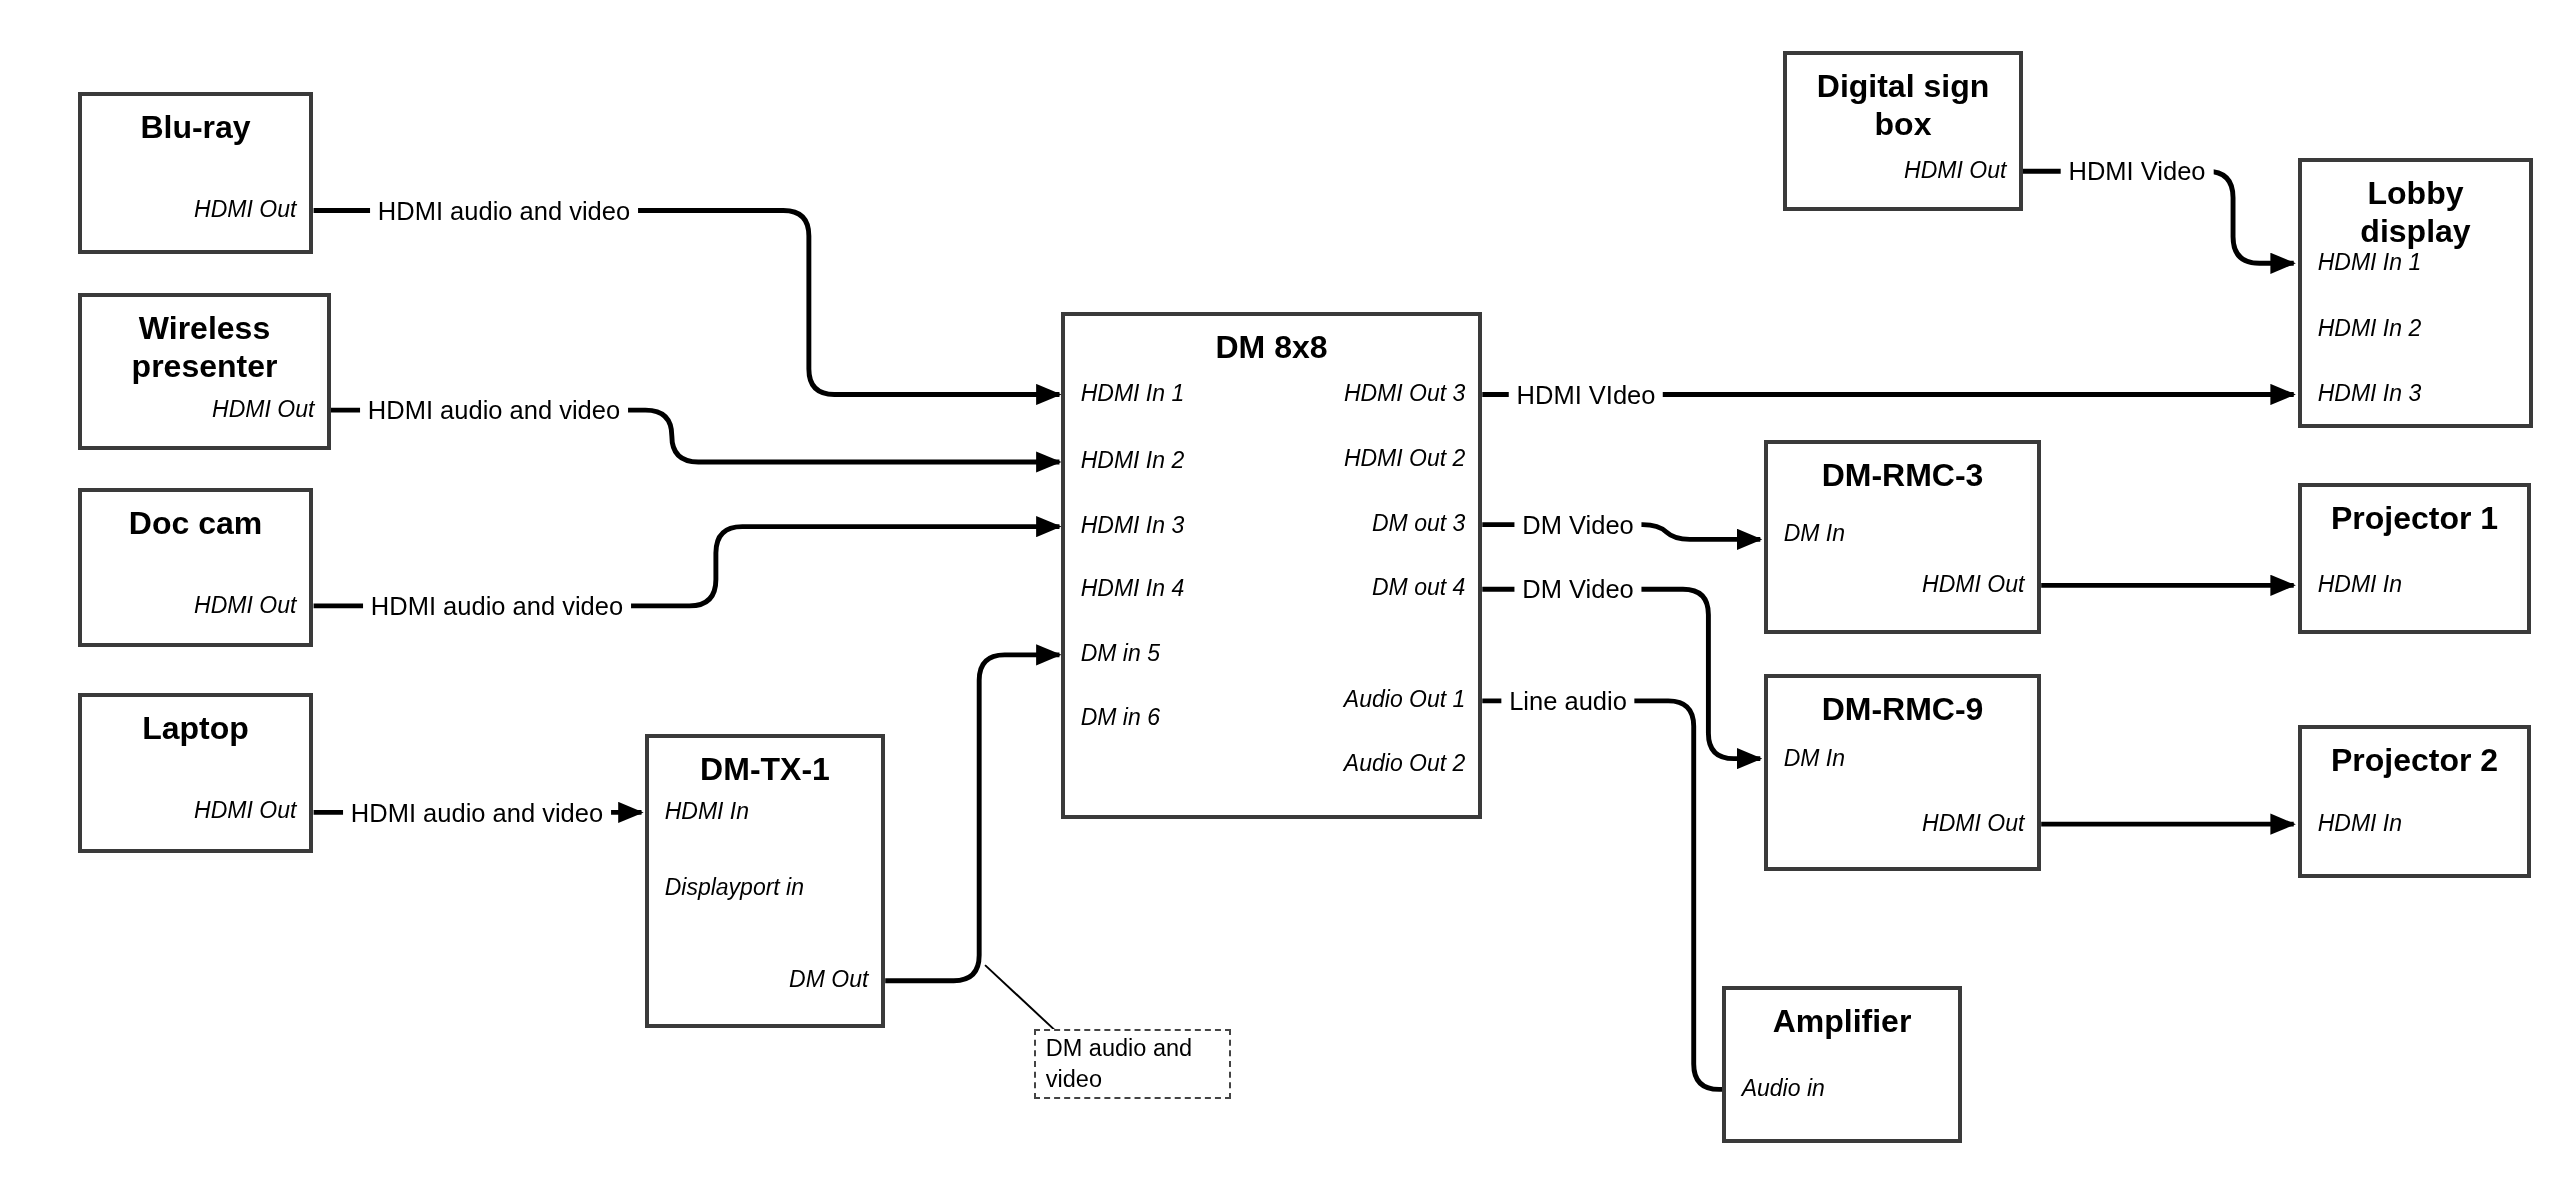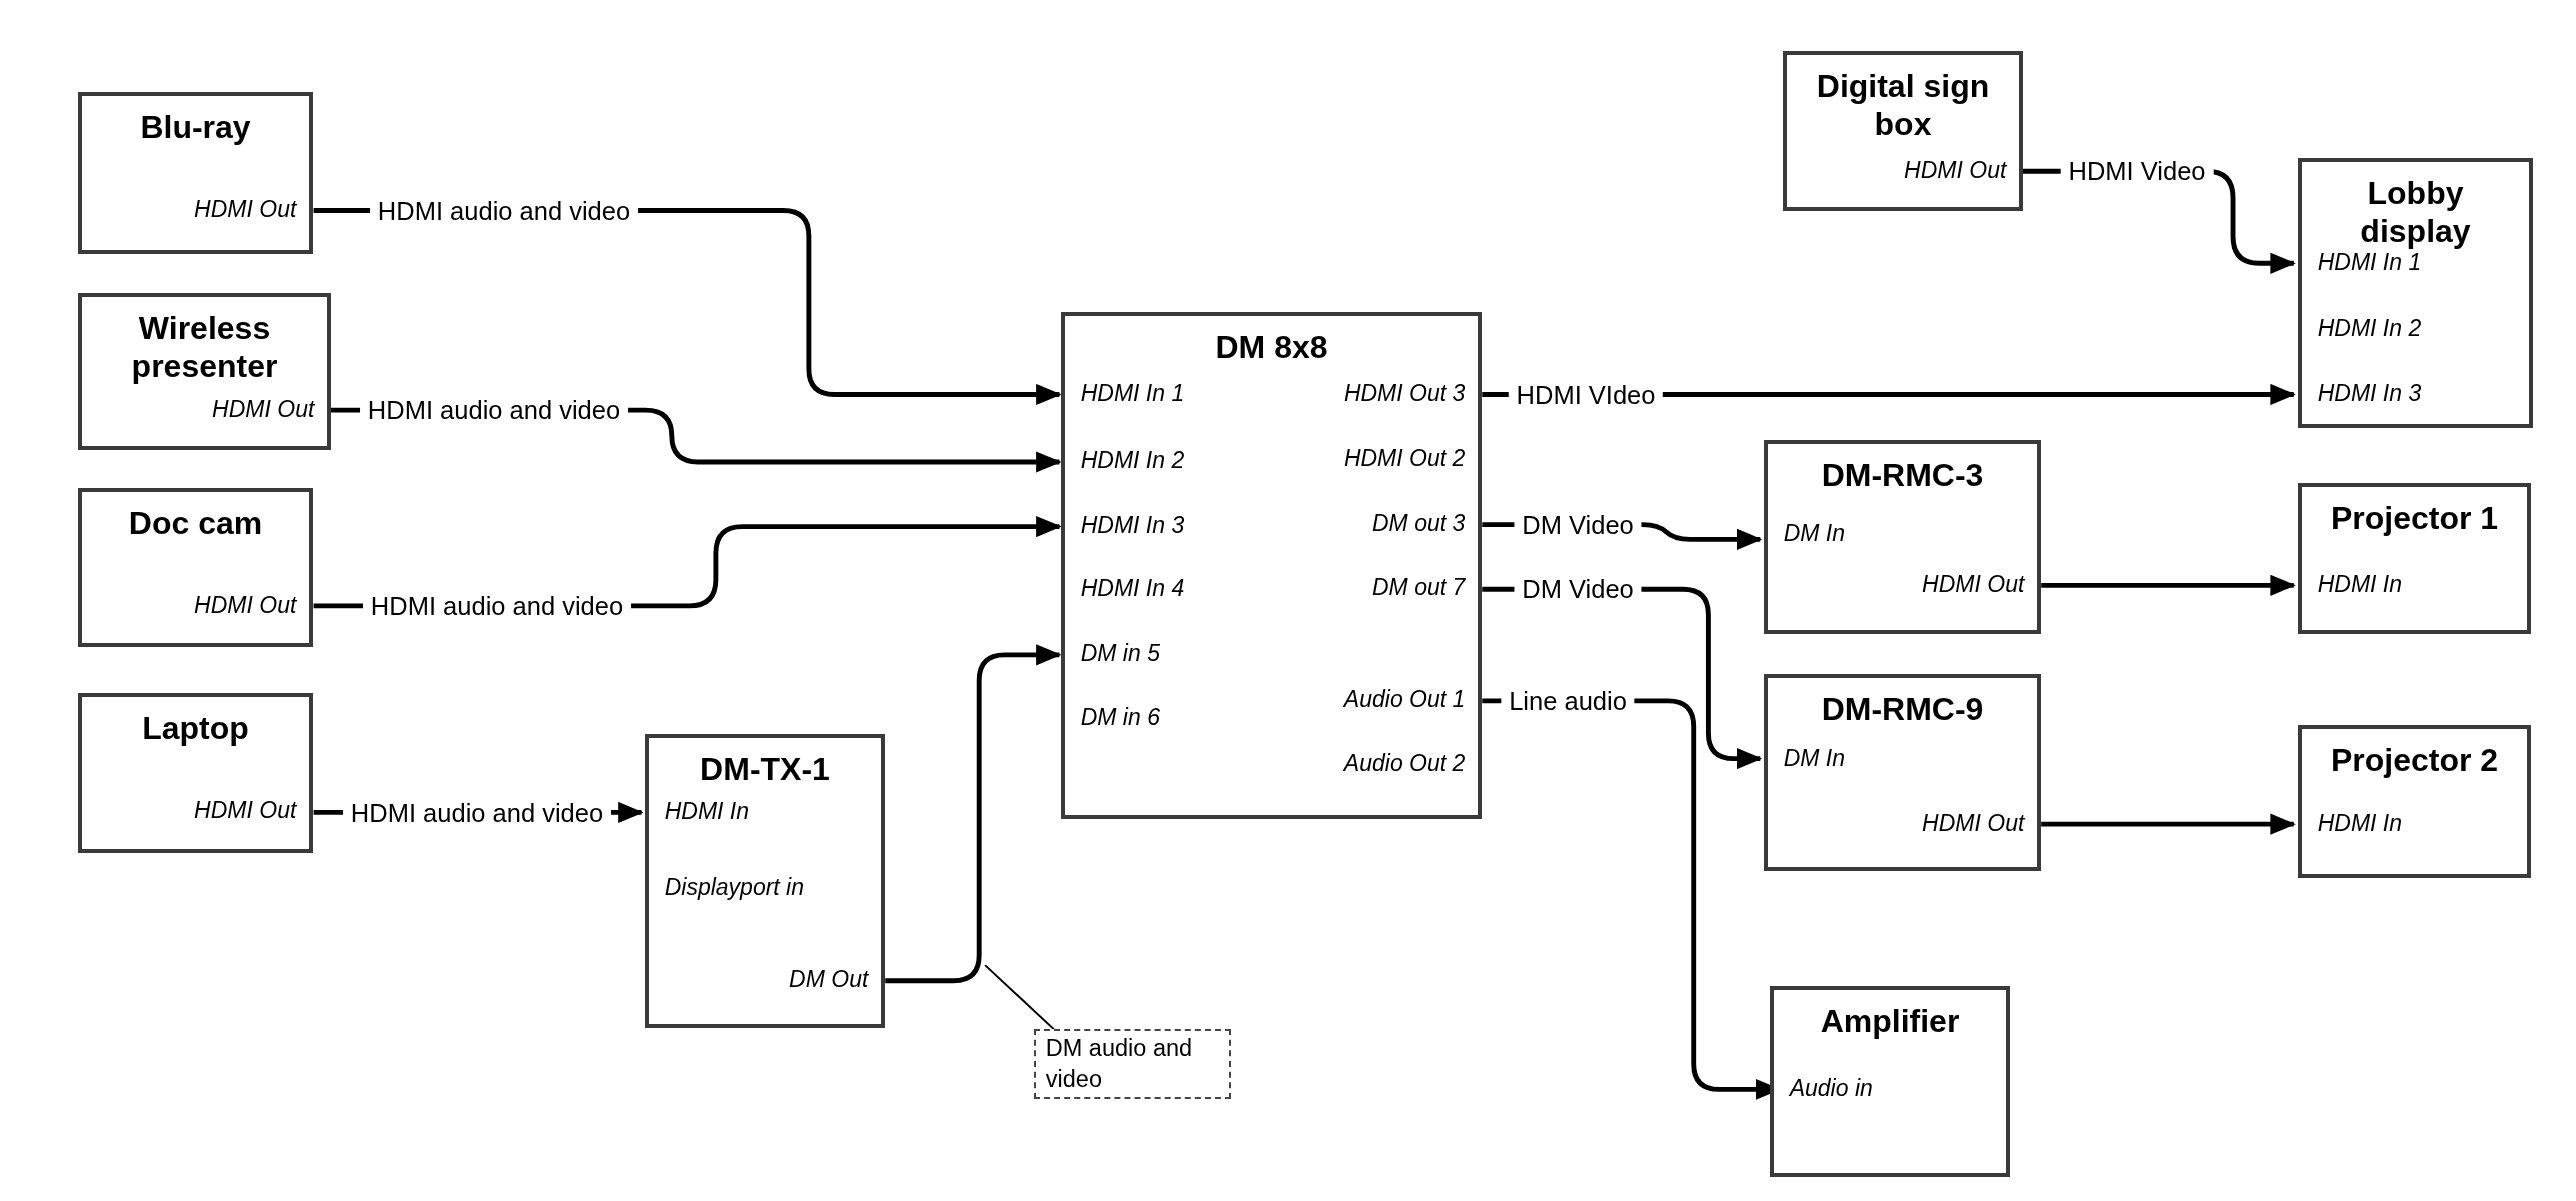--- a/index.html
+++ b/index.html
@@ -122,21 +122,21 @@
     <div class="title">DM 8x8</div>
     <div class="port pl" style="top:64px">HDMI In 1</div>
     <div class="port pl" style="top:131px">HDMI In 2</div>
     <div class="port pl" style="top:196px">HDMI In 3</div>
     <div class="port pl" style="top:259px">HDMI In 4</div>
     <div class="port pl" style="top:324px">DM in 5</div>
     <div class="port pl" style="top:388px">DM in 6</div>
     <div class="port pr" style="top:64px">HDMI Out 3</div>
     <div class="port pr" style="top:129px">HDMI Out 2</div>
     <div class="port pr" style="top:194px">DM out 3</div>
-    <div class="port pr" style="top:258px">DM out 7</div>
+    <div class="port pr" style="top:258px">DM out 4</div>
     <div class="port pr" style="top:370px">Audio Out 1</div>
     <div class="port pr" style="top:434px">Audio Out 2</div>
   </div>
 
   <div class="node" style="left:1783px;top:51px;width:240px;height:160px">
     <div class="title" style="max-width:196px">Digital sign box</div>
     <div class="port pr" style="top:102px">HDMI Out</div>
   </div>
 
   <div class="node" style="left:2298px;top:158px;width:235px;height:270px">
@@ -161,21 +161,21 @@
     <div class="title">DM-RMC-9</div>
     <div class="port pl" style="top:67px">DM In</div>
     <div class="port pr" style="top:132px">HDMI Out</div>
   </div>
 
   <div class="node" style="left:2298px;top:725px;width:233px;height:153px">
     <div class="title">Projector 2</div>
     <div class="port pl" style="top:81px">HDMI In</div>
   </div>
 
-  <div class="node" style="left:1770px;top:986px;width:240px;height:191px">
+  <div class="node" style="left:1722px;top:986px;width:240px;height:157px">
     <div class="title">Amplifier</div>
     <div class="port pl" style="top:85px">Audio in</div>
   </div>
 
   <div class="wire-label" style="left:504px;top:211px">HDMI audio and video</div>
   <div class="wire-label" style="left:494px;top:410px">HDMI audio and video</div>
   <div class="wire-label" style="left:497px;top:606px">HDMI audio and video</div>
   <div class="wire-label" style="left:477px;top:813px">HDMI audio and video</div>
   <div class="wire-label" style="left:1586px;top:395px">HDMI VIdeo</div>
   <div class="wire-label" style="left:2137px;top:171px">HDMI Video</div>

